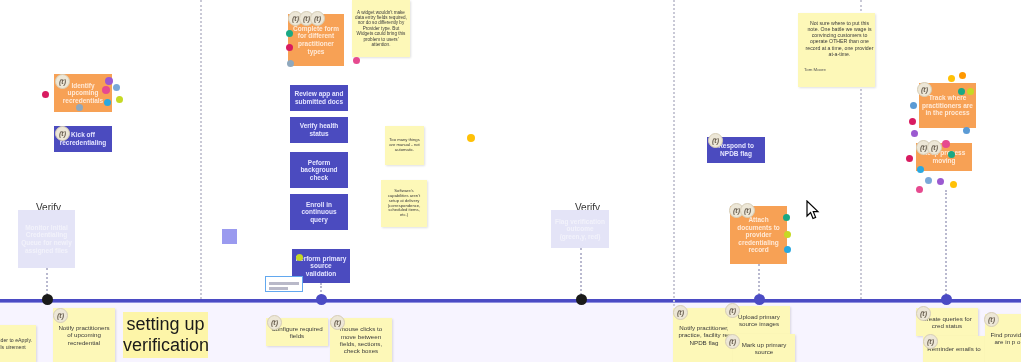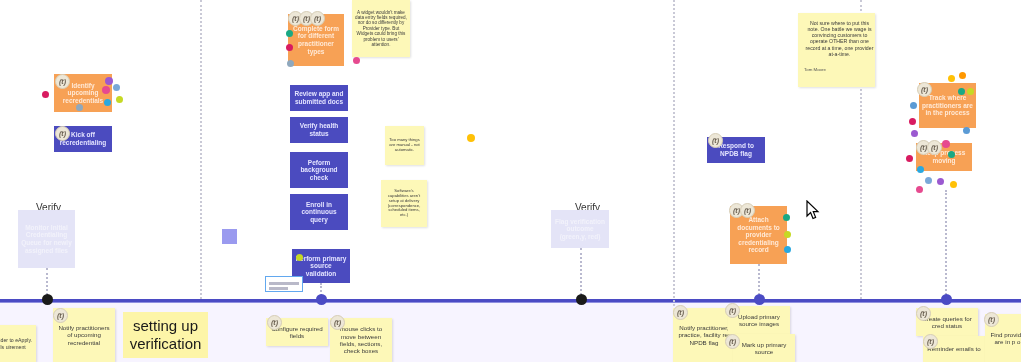--- a/index.html
+++ b/index.html
@@ -152,21 +152,21 @@
         <div style="text-align: left; font-size: 4.4px; color: rgb(85, 85, 85); margin-top: 8px; padding-left: 2px;">Tom Moore</div>
       </div>
     </div>
   <div id="bottom-notes">
       <div class="note yellow" style="left: -10px; top: 325px; width: 46px; height: 37px; font-size: 5.2px;">
         <div class="txt">ovider to eApply. Is uirement</div>
       </div>
       <div class="note yellow" style="left: 53px; top: 308px; width: 62px; height: 54px; font-size: 6.2px;">
         <div class="txt">Notify practitioners of upcoming recredential</div>
       </div>
-      <div class="note yellowlg" style="left: 123px; top: 312px; width: 85px; height: 46px; font-size: 15px;">
+      <div class="note yellowlg" style="left: 123px; top: 312px; width: 85px; height: 46px; font-size: 18px;">
         <div class="txt">setting up verification</div>
       </div>
       <div class="note yellow" style="left: 266px; top: 318px; width: 62px; height: 28px; font-size: 6.2px;">
         <div class="txt">Configure required fields</div>
       </div>
       <div class="note yellow" style="left: 330px; top: 318px; width: 62px; height: 44px; font-size: 6.2px;">
         <div class="txt">mouse clicks to move between fields, sections, check boxes</div>
       </div>
       <div class="note yellow" style="left: 673px; top: 308px; width: 62px; height: 54px; font-size: 6.2px;">
         <div class="txt">Notify practitioner, practice, facility re: NPDB flag</div>

